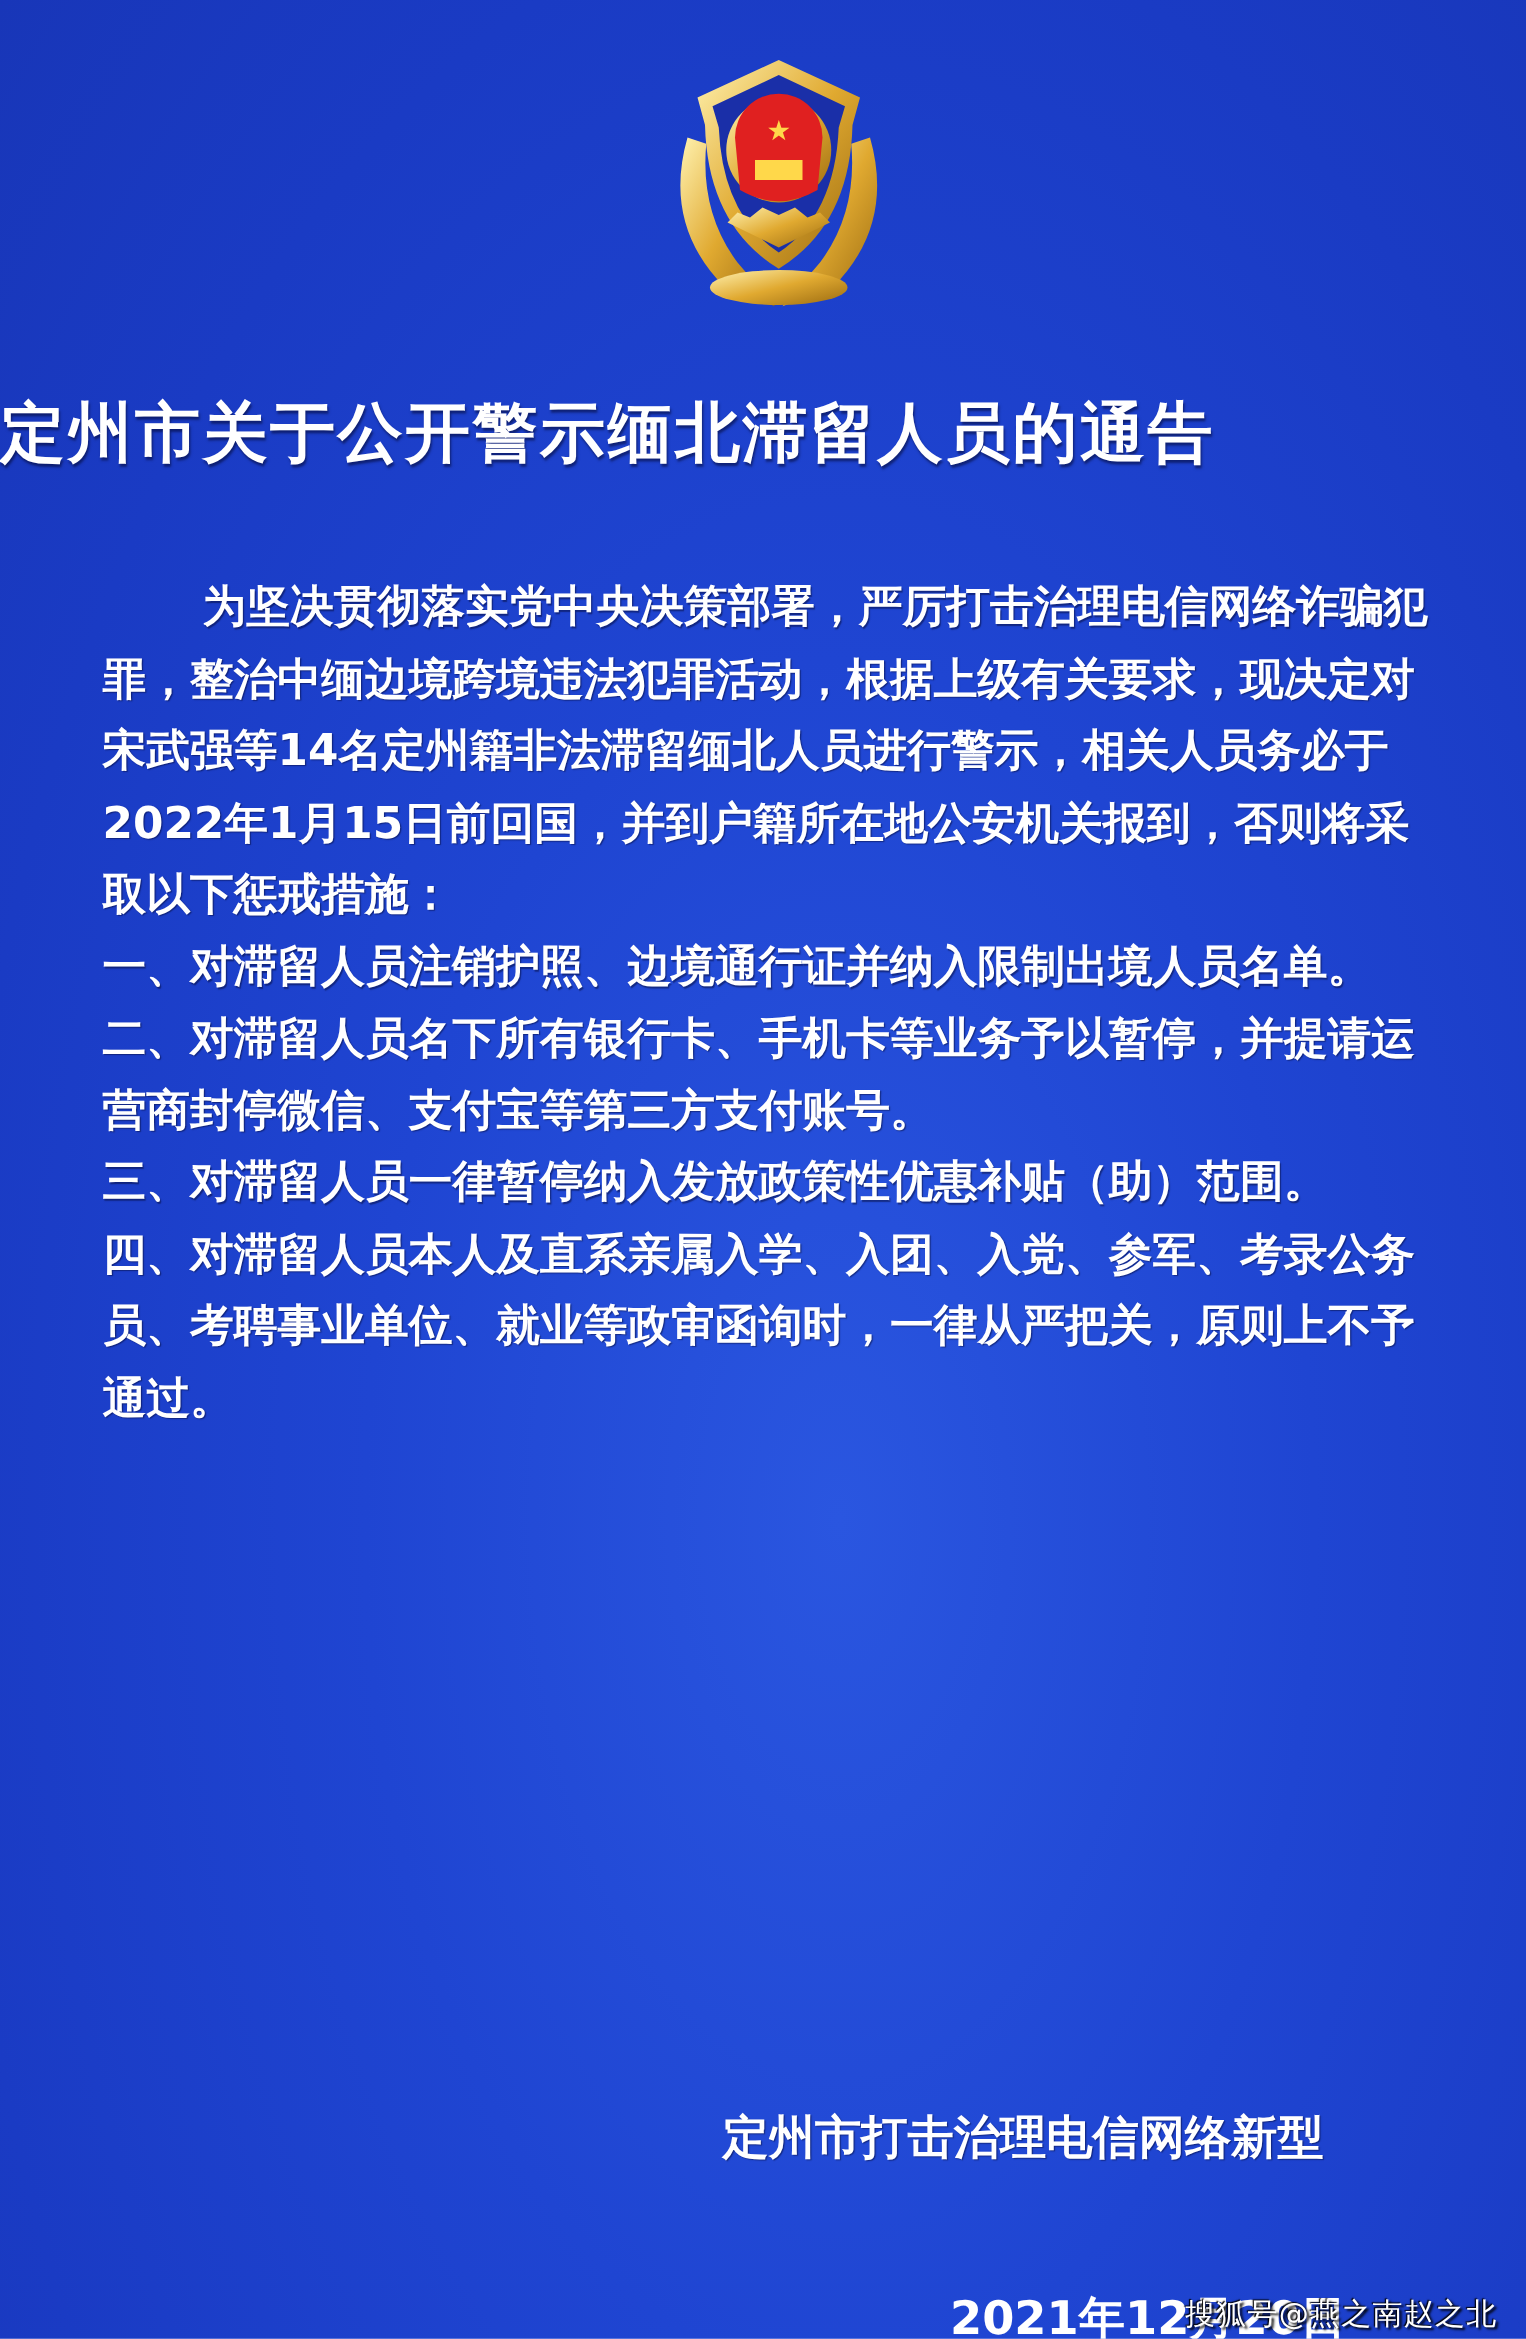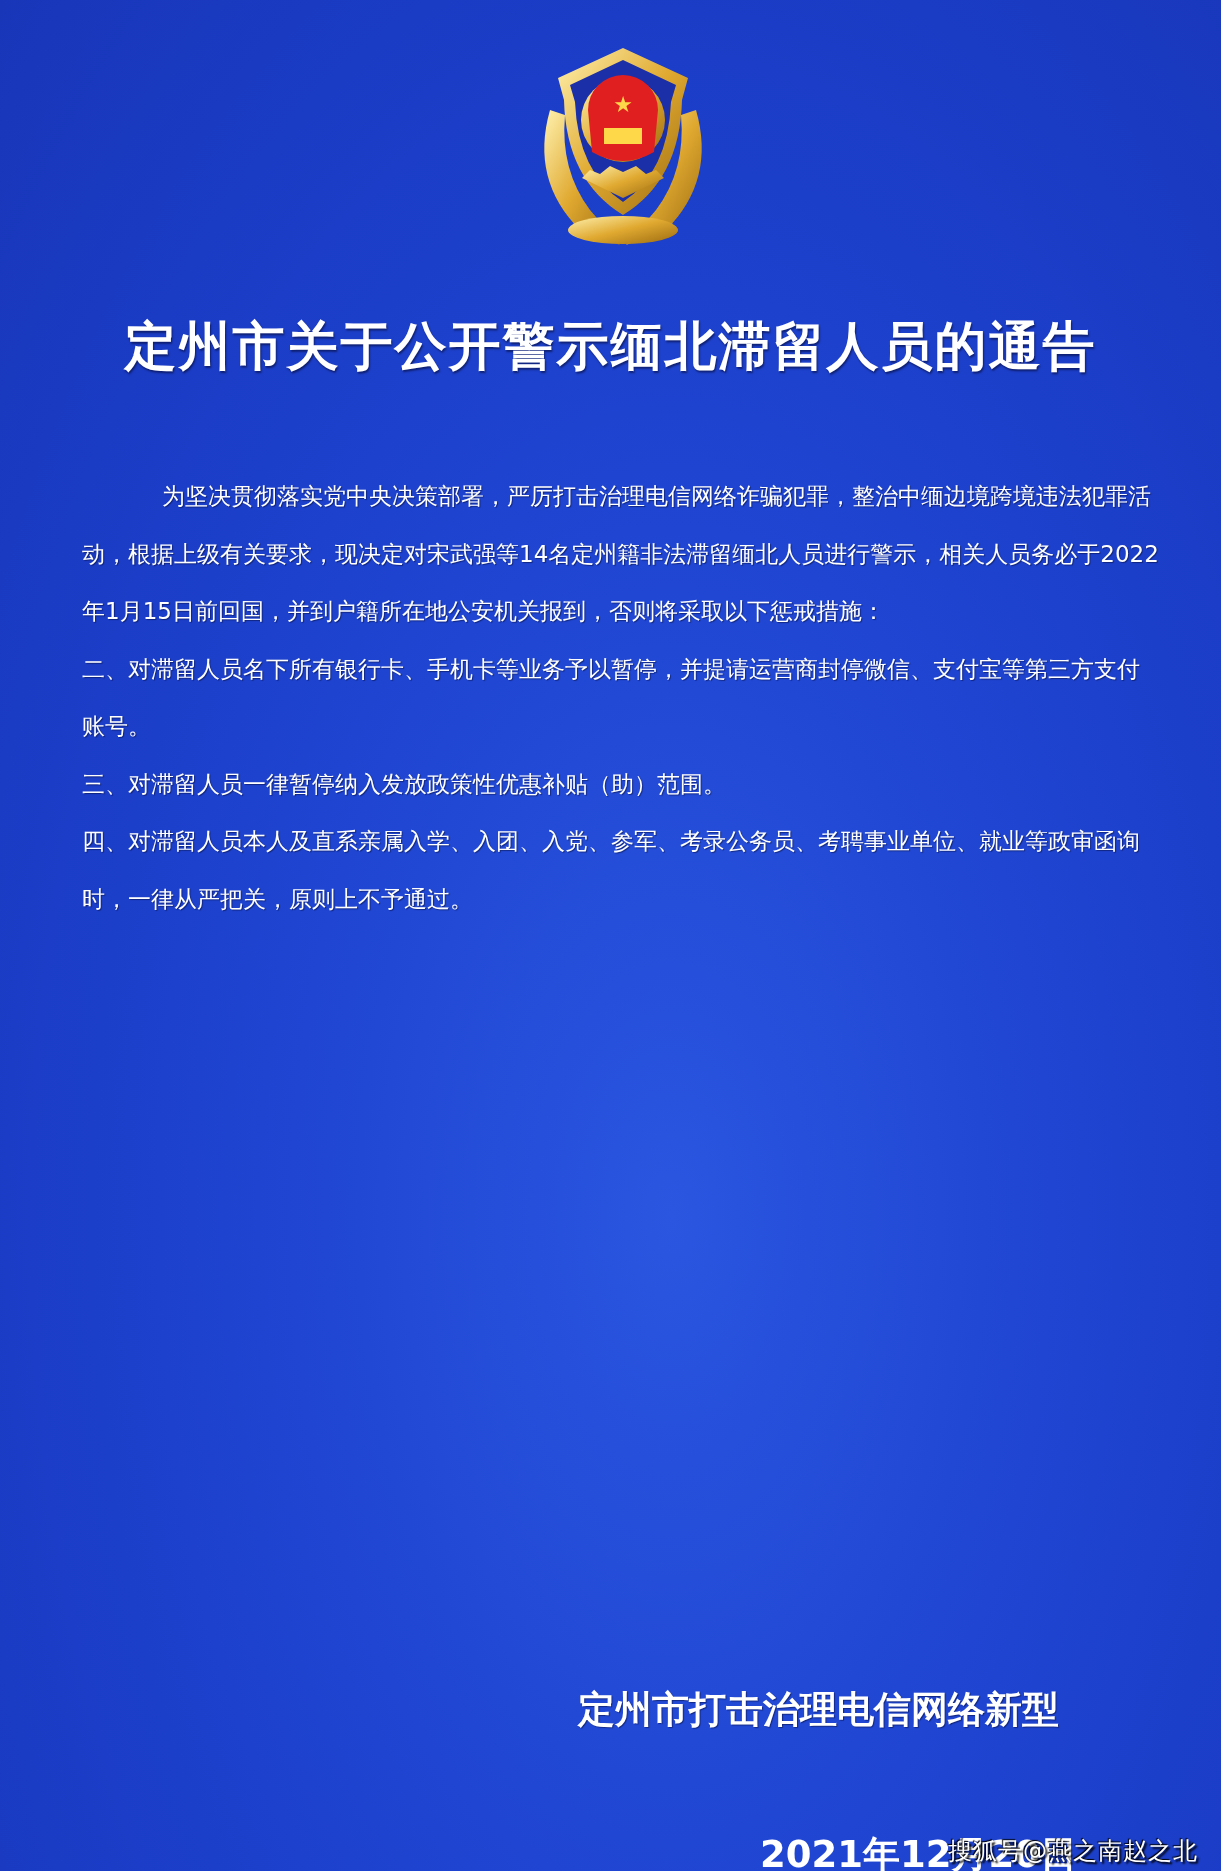--- a/index.html
+++ b/index.html
@@ -4,27 +4,27 @@
 <style>
   html, body { margin:0; padding:0; }
   body {
     width:1221px; height:1871px; overflow:hidden; position:relative;
     background: radial-gradient(ellipse at 55% 65%, #2a56e0 0%, #1f45d2 40%, #1a3bc4 75%, #1836b8 100%);
     font-family: "DejaVu Sans", sans-serif;
     color:#fff;
   }
   .emblem { position:absolute; left:520px; top:40px; width:206px; height:210px; }
   .title {
-    position:absolute; left:0; width:1221px; top:312px; text-align:center;
+    position:absolute; left:0; width:1221px; top:312px; text-align:left;
     font-size:52px; font-weight:bold; letter-spacing:2px;
     text-shadow: 1px 2px 2px rgba(0,0,30,0.5);
   }
   .body-text {
-    position:absolute; left:82px; top:468px; width:1080px;
-    font-size:23px; font-weight:normal; line-height:57.5px;
+    position:absolute; left:82px; top:458px; width:1080px;
+    font-size:35px; font-weight:bold; line-height:57.5px;
     text-shadow: 1px 1px 1px rgba(0,0,30,0.45);
   }
   .body-text p { margin:0; }
   .indent { text-indent:80px; }
   .sig { position:absolute; left:578px; top:1676px; font-size:37px; font-weight:bold; line-height:68px;
     text-shadow: 1px 1px 1px rgba(0,0,30,0.45); }
   .date { position:absolute; left:760px; top:1830px; font-size:37px; font-weight:bold; }
   .watermark { position:absolute; left:948px; top:1835px; font-size:24px; font-weight:normal;
     color:#fff; text-shadow: 2px 2px 2px #000, -1px -1px 1px #000; letter-spacing:1px; }
 </style>
@@ -54,20 +54,21 @@
     <rect x="84" y="88" width="38" height="16" fill="#ffd84a"></rect>
 
     <path d="M62 138 L70 130 L80 134 L90 126 L103 132 L116 126 L126 134 L136 130 L144 138 L103 158 Z" fill="url(#gold)"></path>
   </svg>
 </div>
 
 <div class="title">定州市关于公开警示缅北滞留人员的通告</div>
 
 <div class="body-text">
   <p class="indent">为坚决贯彻落实党中央决策部署，严厉打击治理电信网络诈骗犯罪，整治中缅边境跨境违法犯罪活动，根据上级有关要求，现决定对宋武强等14名定州籍非法滞留缅北人员进行警示，相关人员务必于2022年1月15日前回国，并到户籍所在地公安机关报到，否则将采取以下惩戒措施：</p>
+  <p>一、对滞留人员注销护照、边境通行证并纳入限制出境人员名单。</p>
   <p>二、对滞留人员名下所有银行卡、手机卡等业务予以暂停，并提请运营商封停微信、支付宝等第三方支付账号。</p>
   <p>三、对滞留人员一律暂停纳入发放政策性优惠补贴（助）范围。</p>
   <p>四、对滞留人员本人及直系亲属入学、入团、入党、参军、考录公务员、考聘事业单位、就业等政审函询时，一律从严把关，原则上不予通过。</p>
 </div>
 
 <div class="sig">
   <div>定州市打击治理电信网络新型</div>
 </div>
 <div class="date">2021年12月20日</div>
 <div class="watermark">搜狐号@燕之南赵之北</div>

